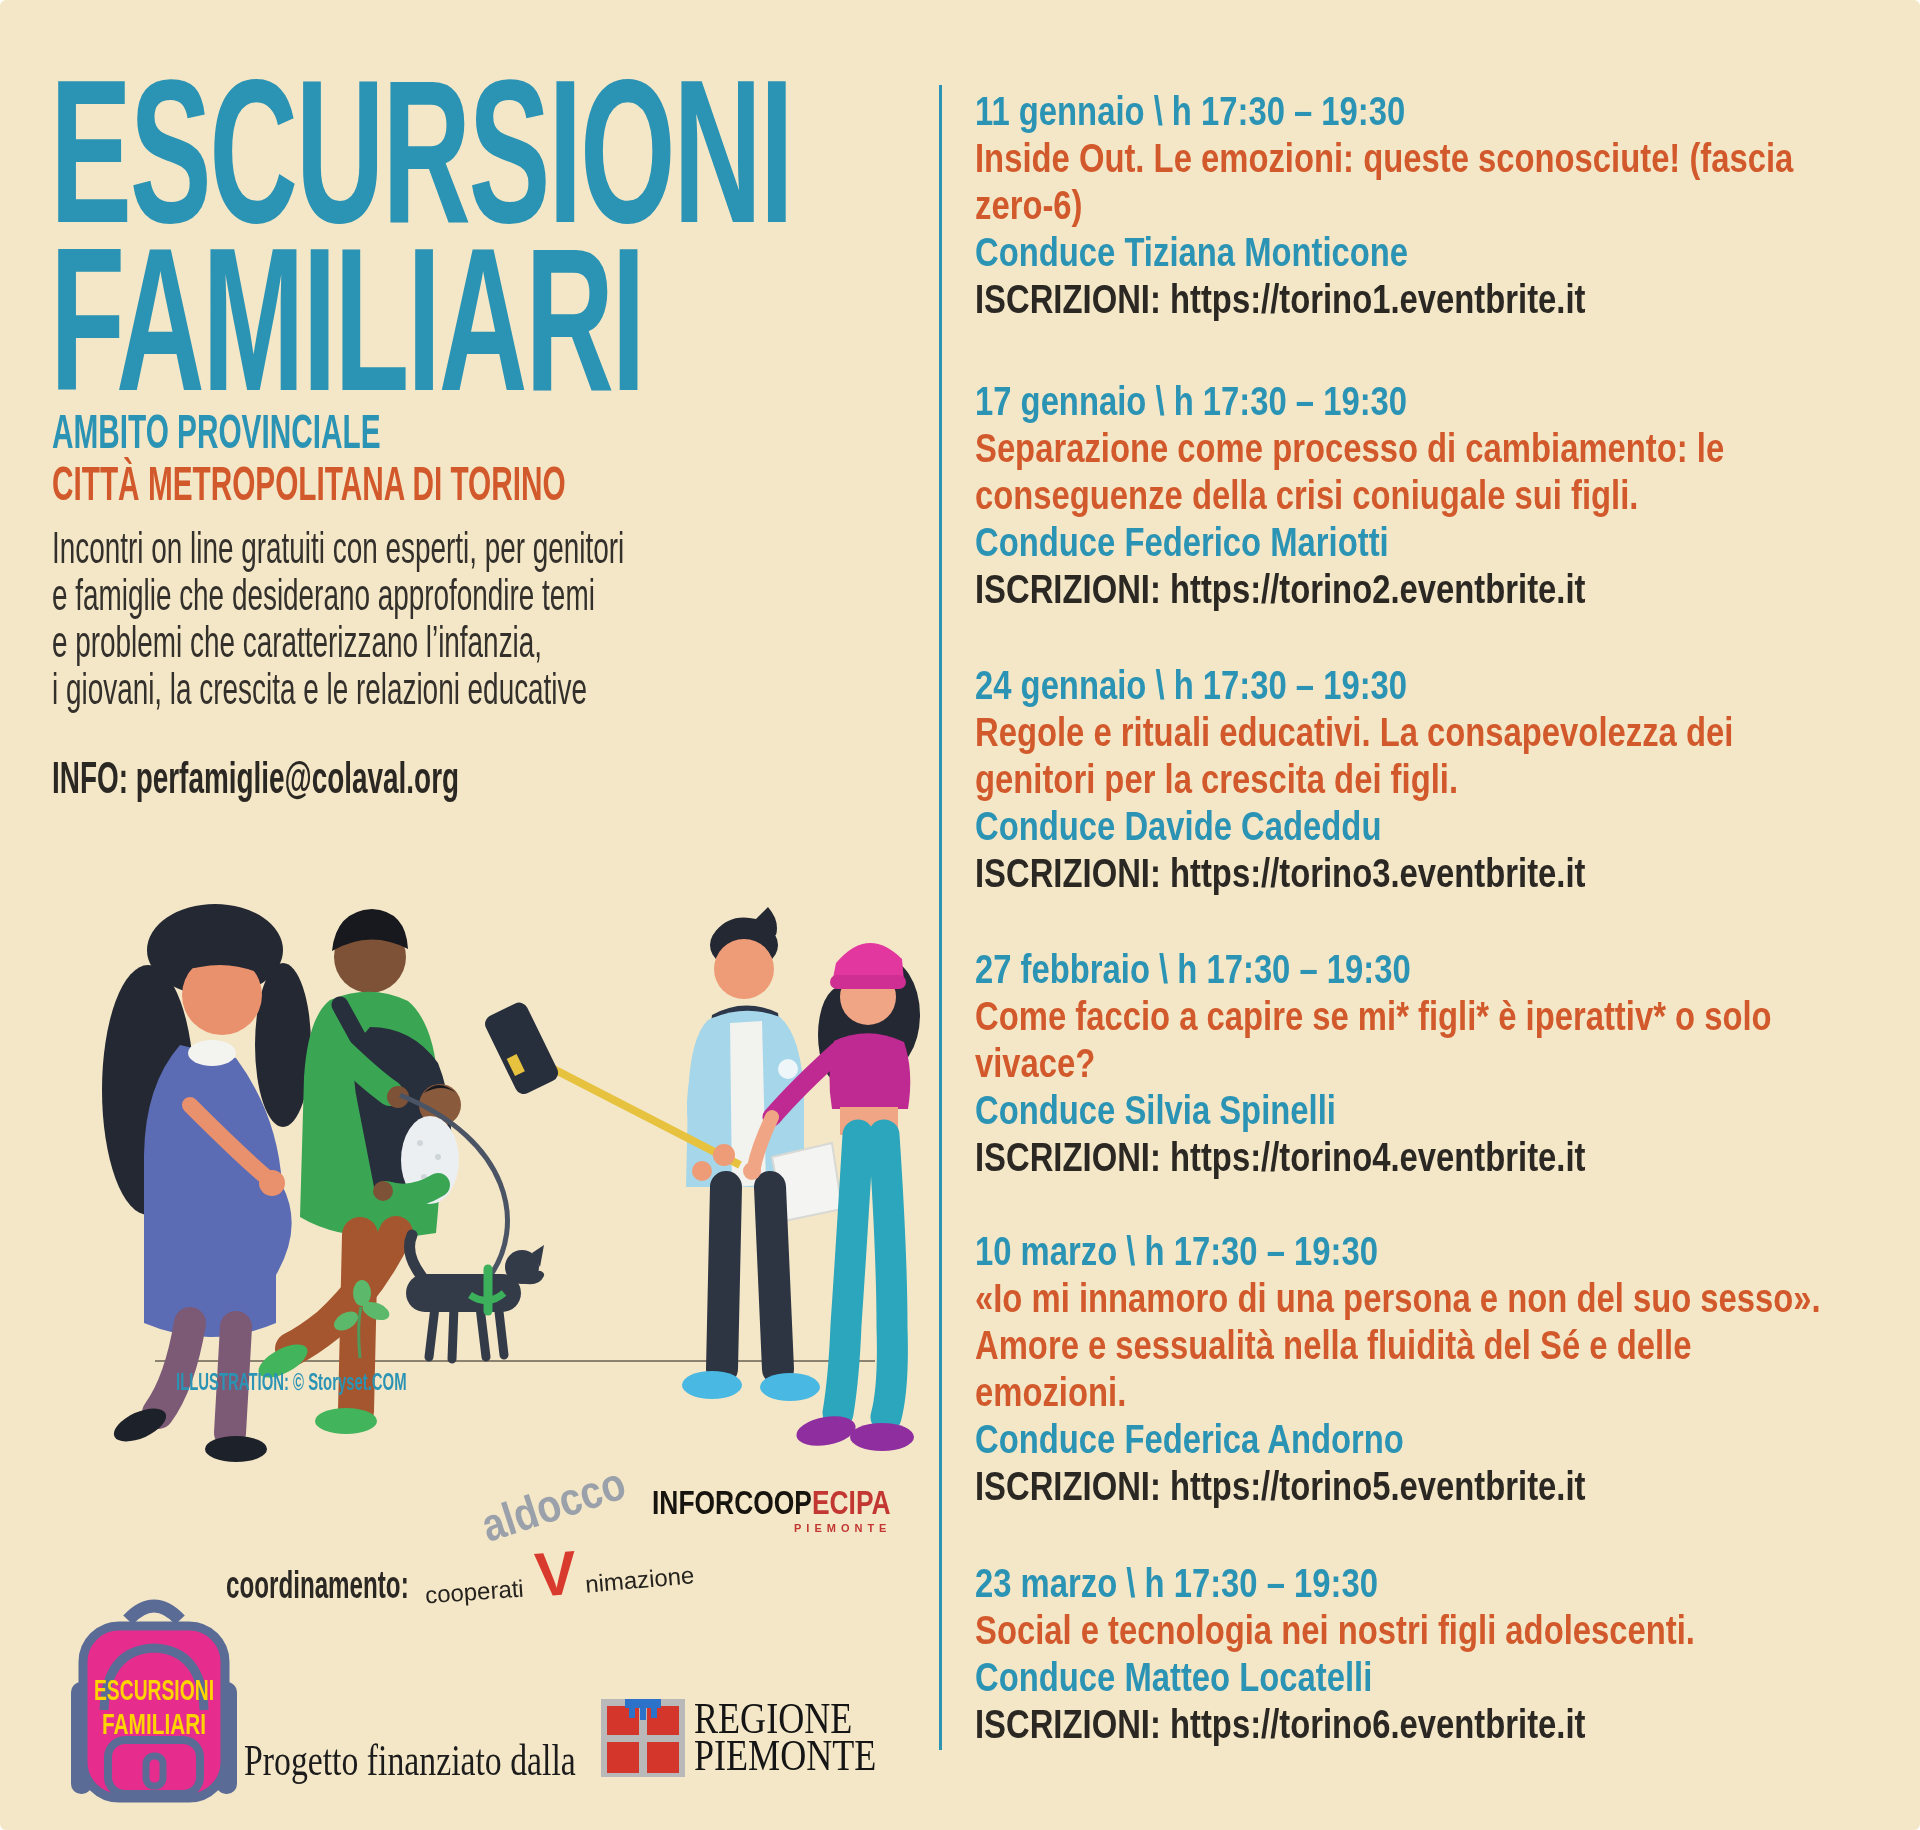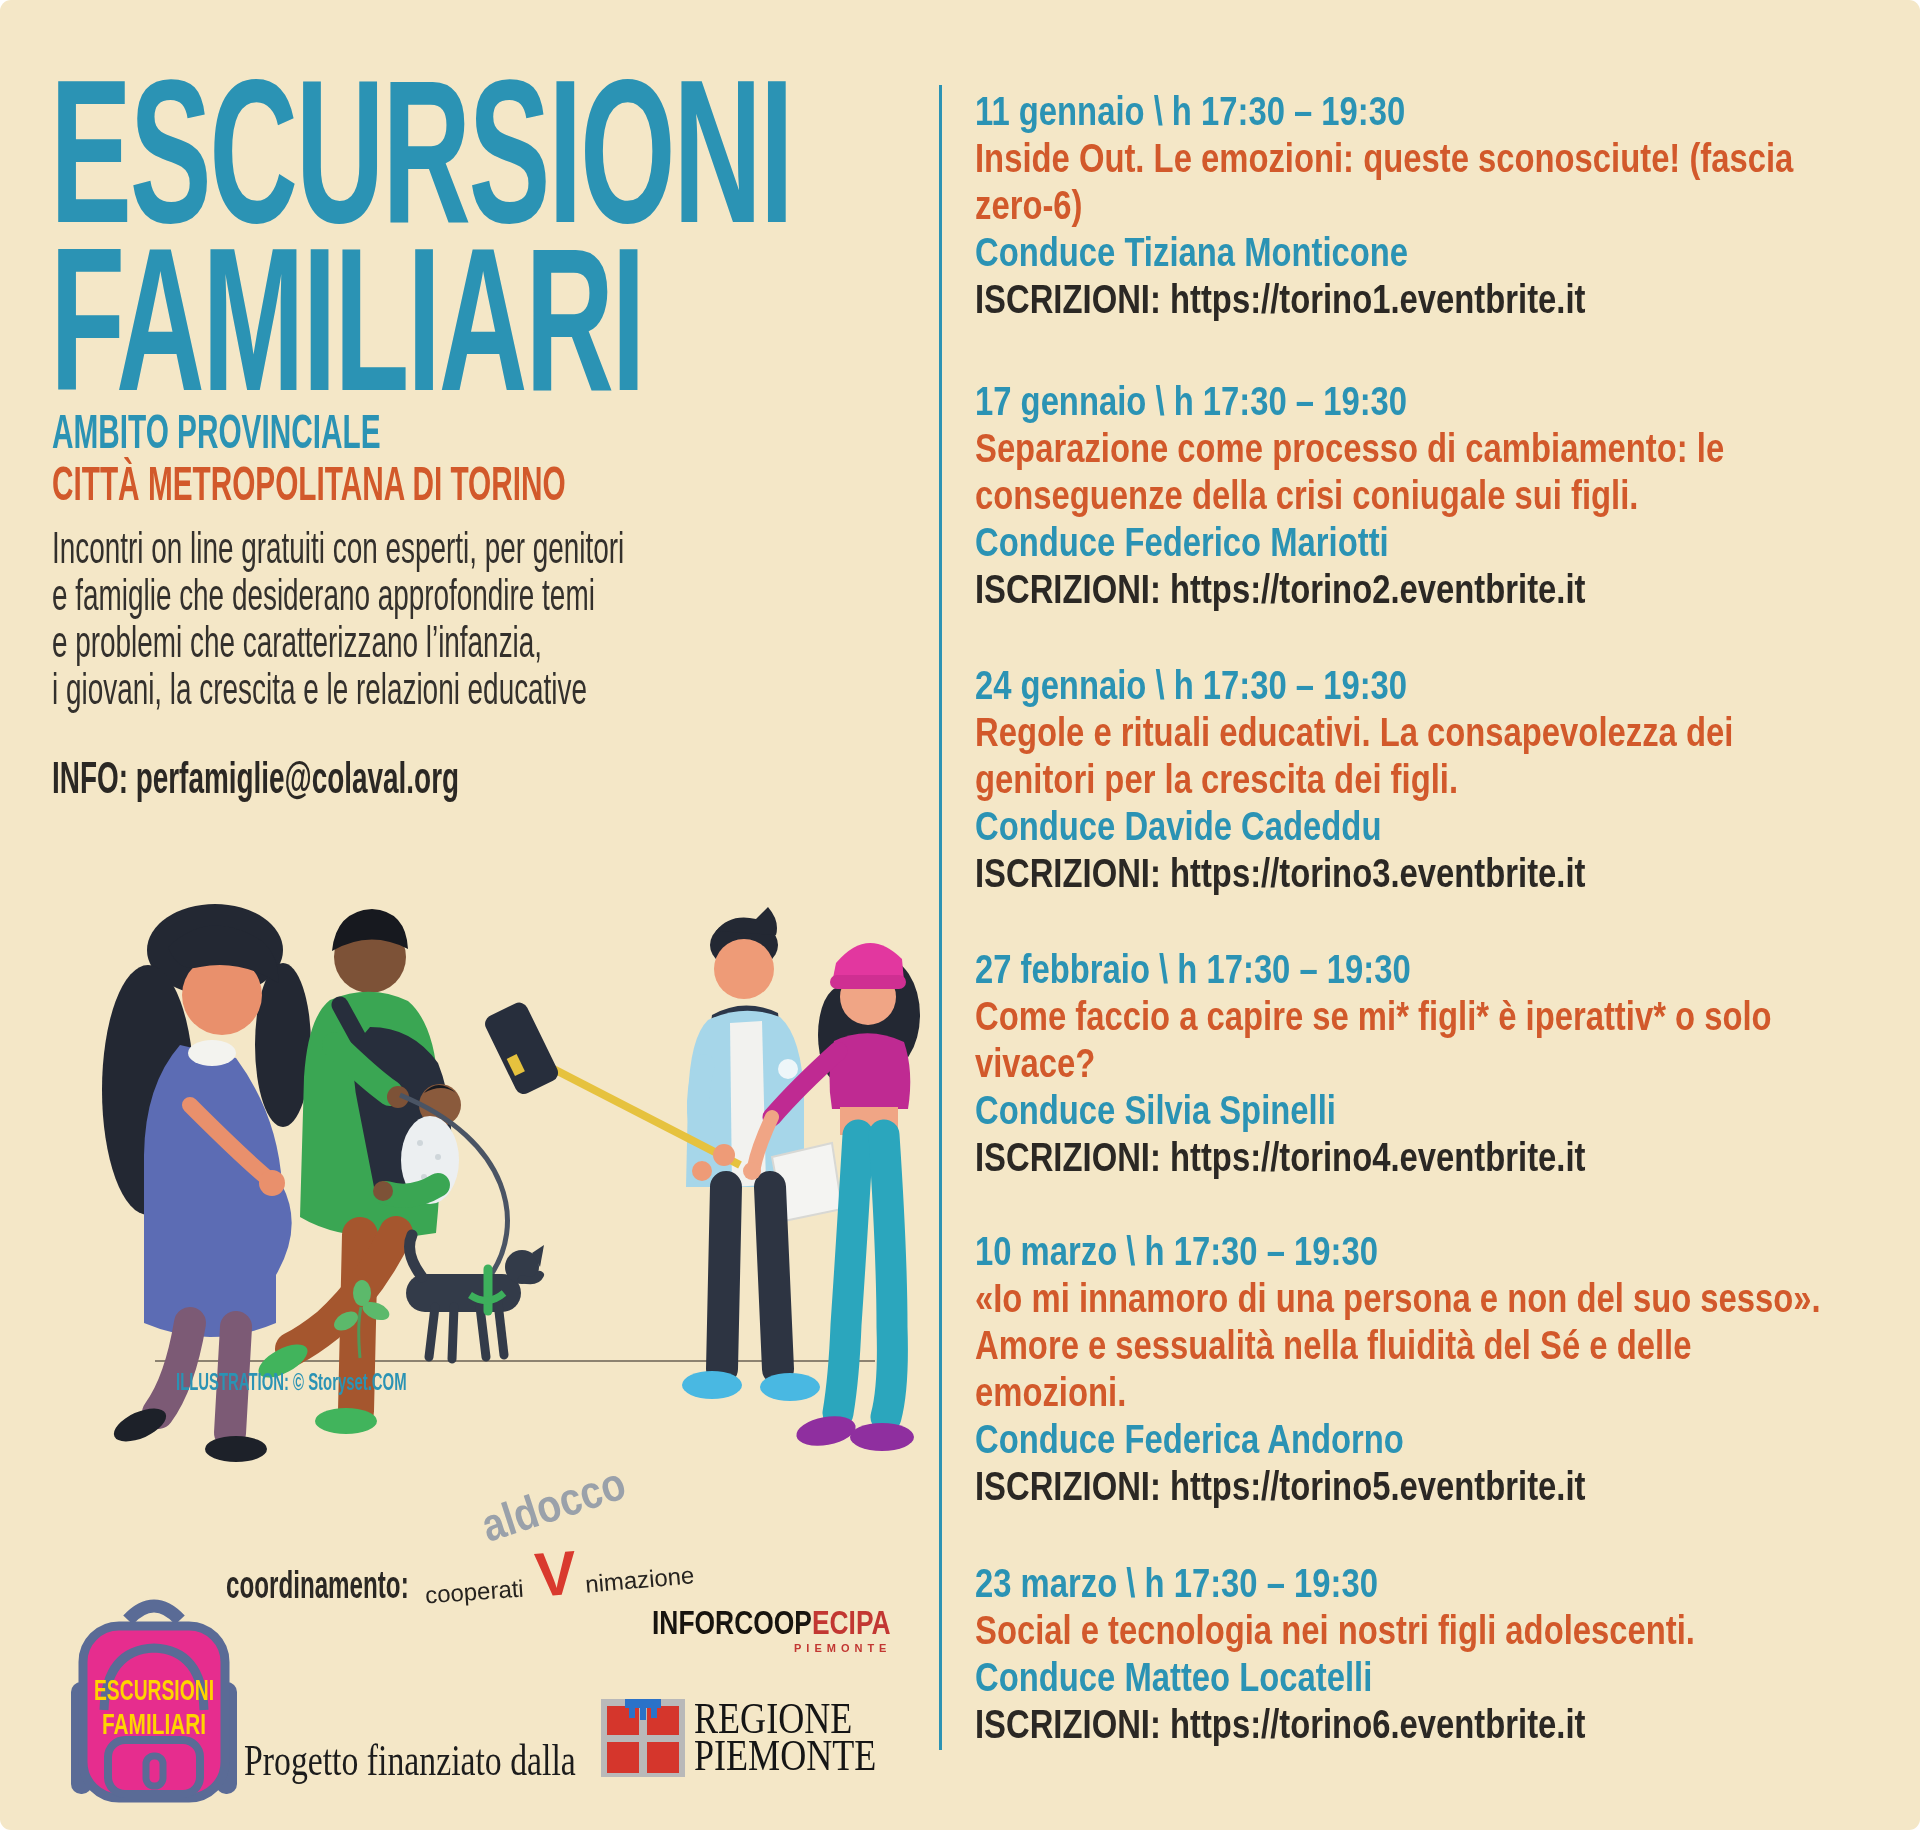--- a/index.html
+++ b/index.html
@@ -1,18 +1,18 @@
 <!DOCTYPE html>
 <html><head>
 <meta charset="utf-8">
 <style>
   html,body{margin:0;padding:0;background:#ffffff;}
   .poster{
     position:relative;width:1920px;height:1830px;overflow:hidden;
-    background:#f4e7c7;border-radius:11px;
+    background:#f4e7c7;border-radius:6px;
     font-family:"Liberation Sans",sans-serif;
   }
   
   .title{position:absolute;left:50px;color:#2b93b4;font-weight:bold;
          font-size:205px;line-height:1;white-space:nowrap;letter-spacing:-4px;
          transform:scaleX(0.60);transform-origin:0 0;}
   .title.t1{top:48px;}
   .title.t2{top:216px;}
   .sub{position:absolute;left:52px;font-weight:bold;font-size:48px;white-space:nowrap;
        transform:scaleX(0.62);transform-origin:0 0;}
@@ -31,21 +31,21 @@
   .backpack{position:absolute;left:66px;top:1588px;}
   .valdocco{position:absolute;left:425px;top:1498px;width:320px;height:130px;}
   .vd-diag{position:absolute;left:58px;top:2px;font-size:46px;font-weight:bold;color:#9aa1aa;
            transform:rotate(-18deg) scaleX(0.85);transform-origin:0 50%;white-space:nowrap;}
   .vd-left{position:absolute;left:0px;top:80px;font-size:24px;color:#26231f;
            transform:rotate(-4deg);white-space:nowrap;}
   .vd-v{position:absolute;left:110px;top:40px;font-size:62px;font-weight:bold;color:#d93a2e;
         transform:rotate(-4deg);}
   .vd-right{position:absolute;left:160px;top:68px;font-size:24px;color:#26231f;
             transform:rotate(-5deg);white-space:nowrap;}
-  .inforcoop{position:absolute;left:652px;top:1604px;width:300px;height:70px;}
+  .inforcoop{position:absolute;left:652px;top:1484px;width:300px;height:70px;}
   .inf-main{font-size:33px;font-weight:bold;letter-spacing:0px;white-space:nowrap;
             transform:scaleX(0.8);transform-origin:0 0;}
   .inf-black{color:#17140f;}
   .inf-red{color:#c23732;}
   .inf-sub{position:absolute;left:142px;top:38px;font-size:11px;font-weight:bold;
            letter-spacing:5px;color:#c23732;white-space:nowrap;}
   .funding{position:absolute;left:244px;top:1734px;font-family:"Liberation Serif",serif;
            font-size:45px;color:#1c1c1c;transform:scaleX(0.75);transform-origin:0 0;white-space:nowrap;}
   .shield{position:absolute;left:601px;top:1697px;}
   .regione{position:absolute;left:694px;top:1700px;font-family:"Liberation Serif",serif;

